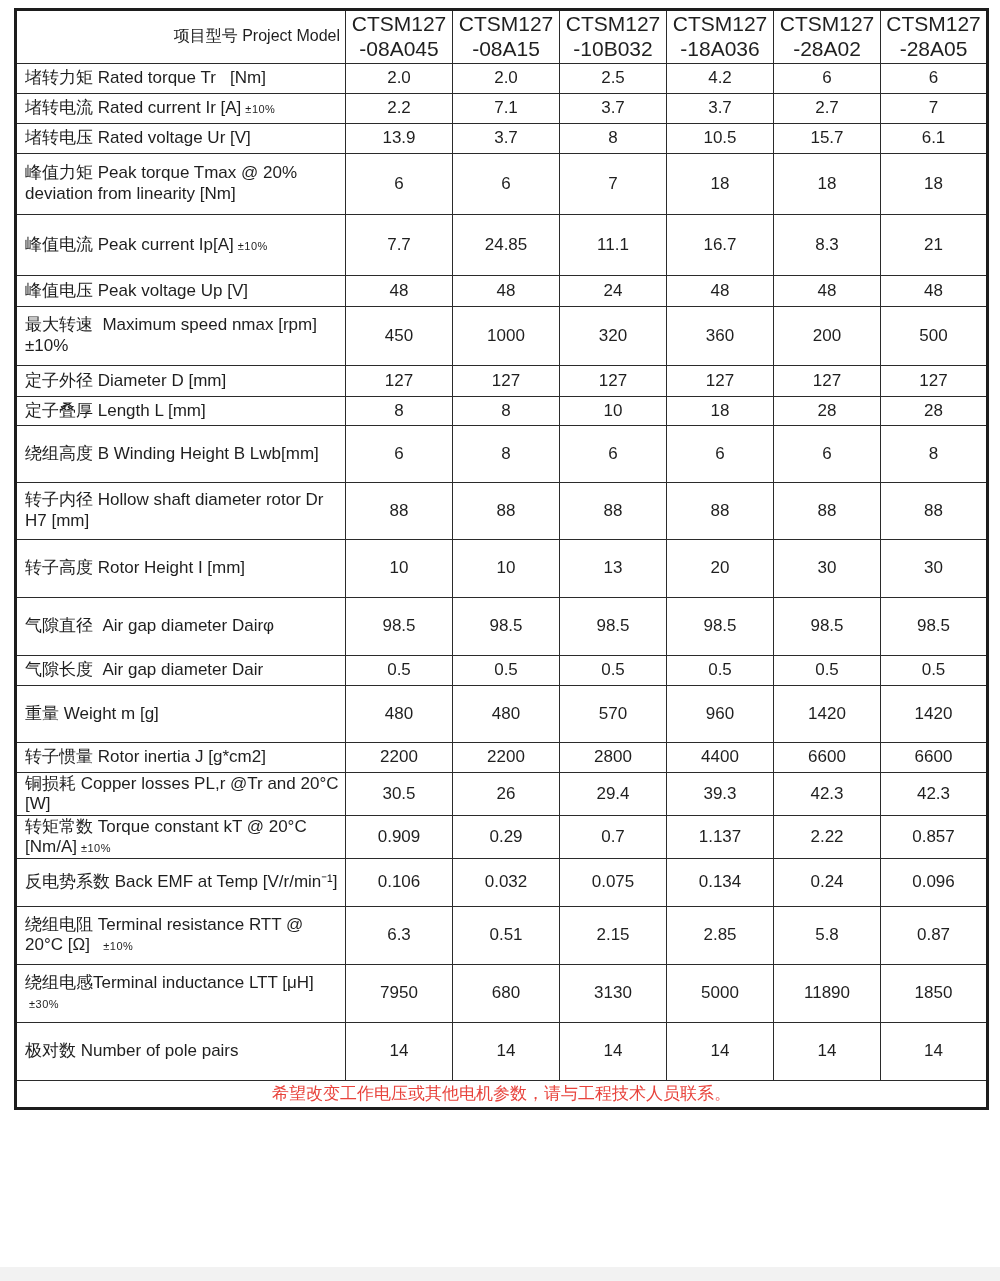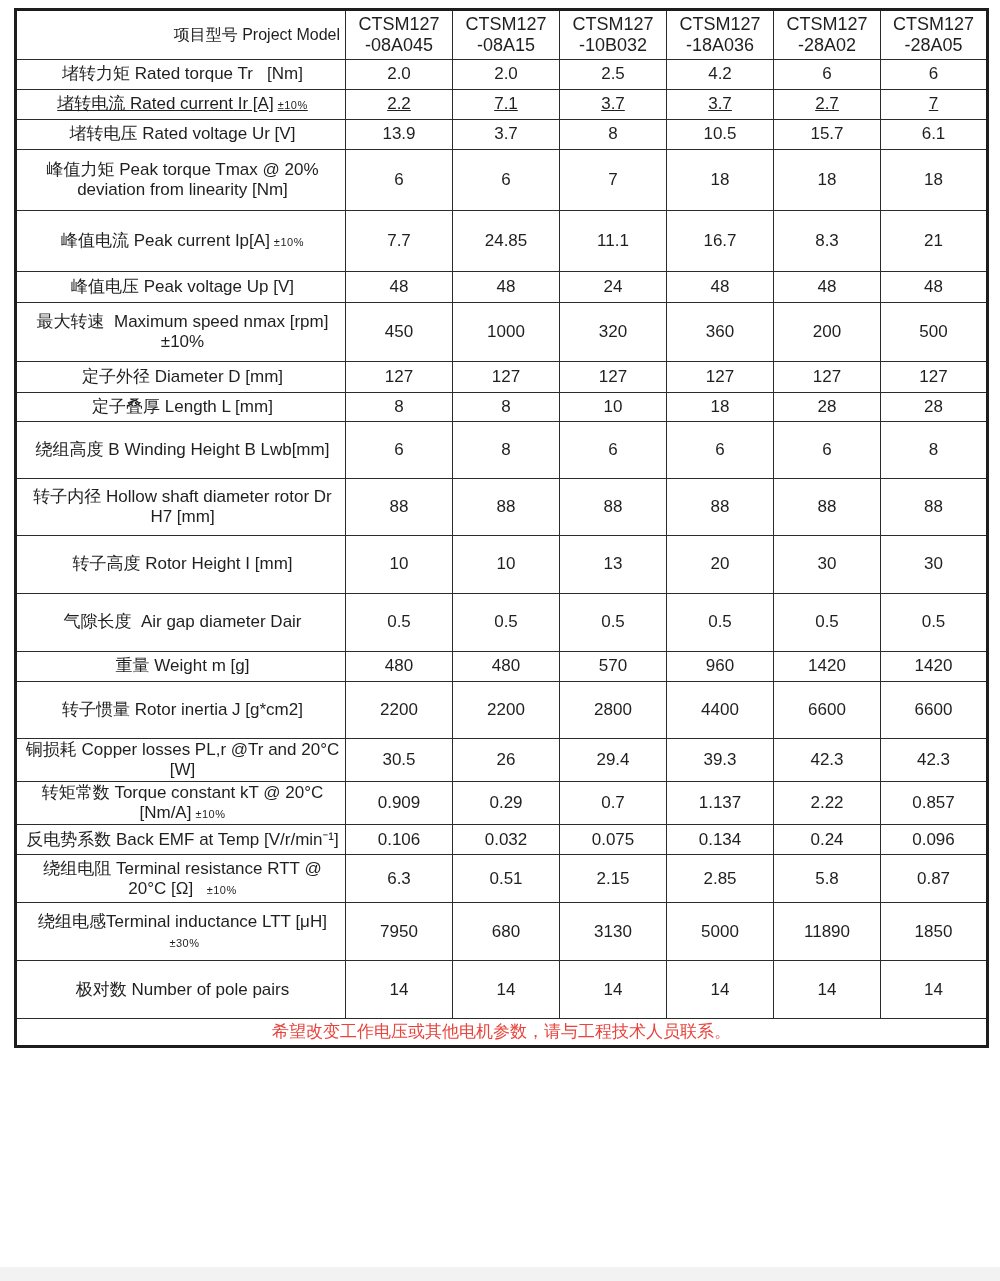--- a/index.html
+++ b/index.html
@@ -49,37 +49,37 @@
   thead th{
     font-weight:normal;
     text-align:center;
     height:46px;
   }
   thead th.label-cell{
     text-align:right;
     padding-left:8px;
     font-size:16px;
   }
-  .model-line{display:block; text-align:center; font-size:18px;}
+  .model-line{display:block; text-align:center; font-size:21px;}
   td.label-cell{
-    text-align:center;
+    text-align:left;
     padding-left:8px;
     white-space:pre-wrap;
   }
   td.value-cell{
     text-align:center;
   }
   .spec-note{
     font-size:11px;
     margin-left:4px;
     letter-spacing:0.5px;
   }
   
   tbody tr:nth-child(1) td{height:27px;}
-  tbody tr:nth-child(2) td{height:27px;text-decoration:underline;}
+  tbody tr:nth-child(2) td{height:27px;}
   tbody tr:nth-child(3) td{height:27px;}
   tbody tr:nth-child(4) td{height:58px;}
   tbody tr:nth-child(5) td{height:58px;}
   tbody tr:nth-child(6) td{height:28px;}
   tbody tr:nth-child(7) td{height:56px;}
   tbody tr:nth-child(8) td{height:28px;}
   tbody tr:nth-child(9) td{height:26px;}
   tbody tr:nth-child(10) td{height:54px;}
   tbody tr:nth-child(11) td{height:54px;}
   tbody tr:nth-child(12) td{height:55px;}
@@ -251,20 +251,29 @@
         <tr>
           <td class="label-cell"><span>转子高度 Rotor Height I [mm]</span></td>
           <td class="value-cell">10</td>
           <td class="value-cell">10</td>
           <td class="value-cell">13</td>
           <td class="value-cell">20</td>
           <td class="value-cell">30</td>
           <td class="value-cell">30</td>
         </tr>
         <tr>
+          <td class="label-cell"><span>气隙直径  Air gap diameter Dairφ</span></td>
+          <td class="value-cell">98.5</td>
+          <td class="value-cell">98.5</td>
+          <td class="value-cell">98.5</td>
+          <td class="value-cell">98.5</td>
+          <td class="value-cell">98.5</td>
+          <td class="value-cell">98.5</td>
+        </tr>
+        <tr>
           <td class="label-cell"><span>气隙长度  Air gap diameter Dair</span></td>
           <td class="value-cell">0.5</td>
           <td class="value-cell">0.5</td>
           <td class="value-cell">0.5</td>
           <td class="value-cell">0.5</td>
           <td class="value-cell">0.5</td>
           <td class="value-cell">0.5</td>
         </tr>
         <tr>
           <td class="label-cell"><span>重量 Weight m [g]</span></td>

